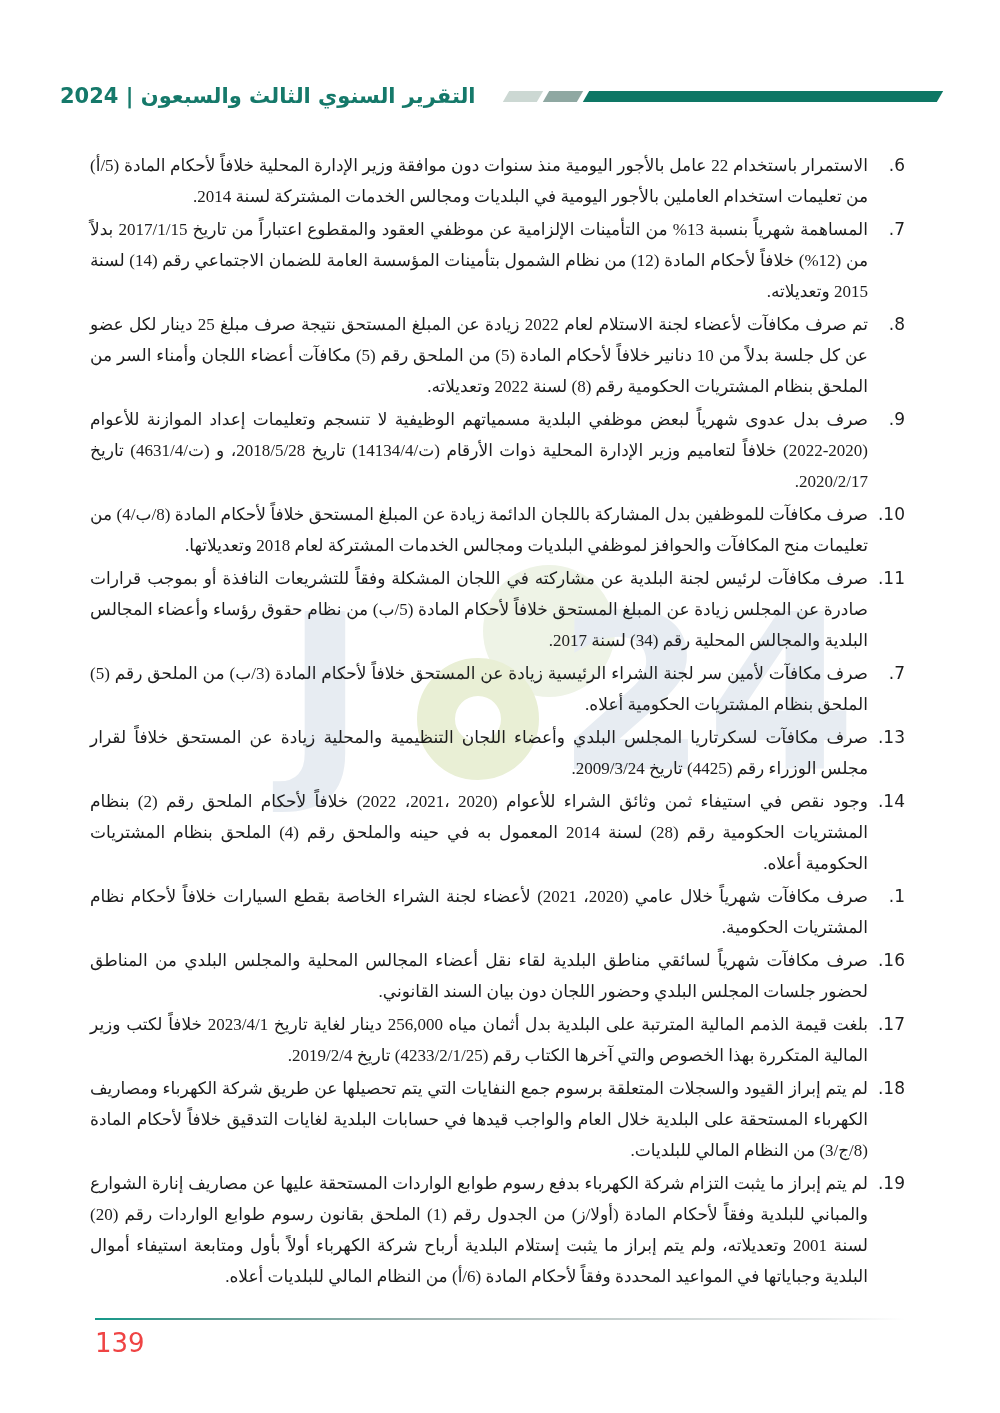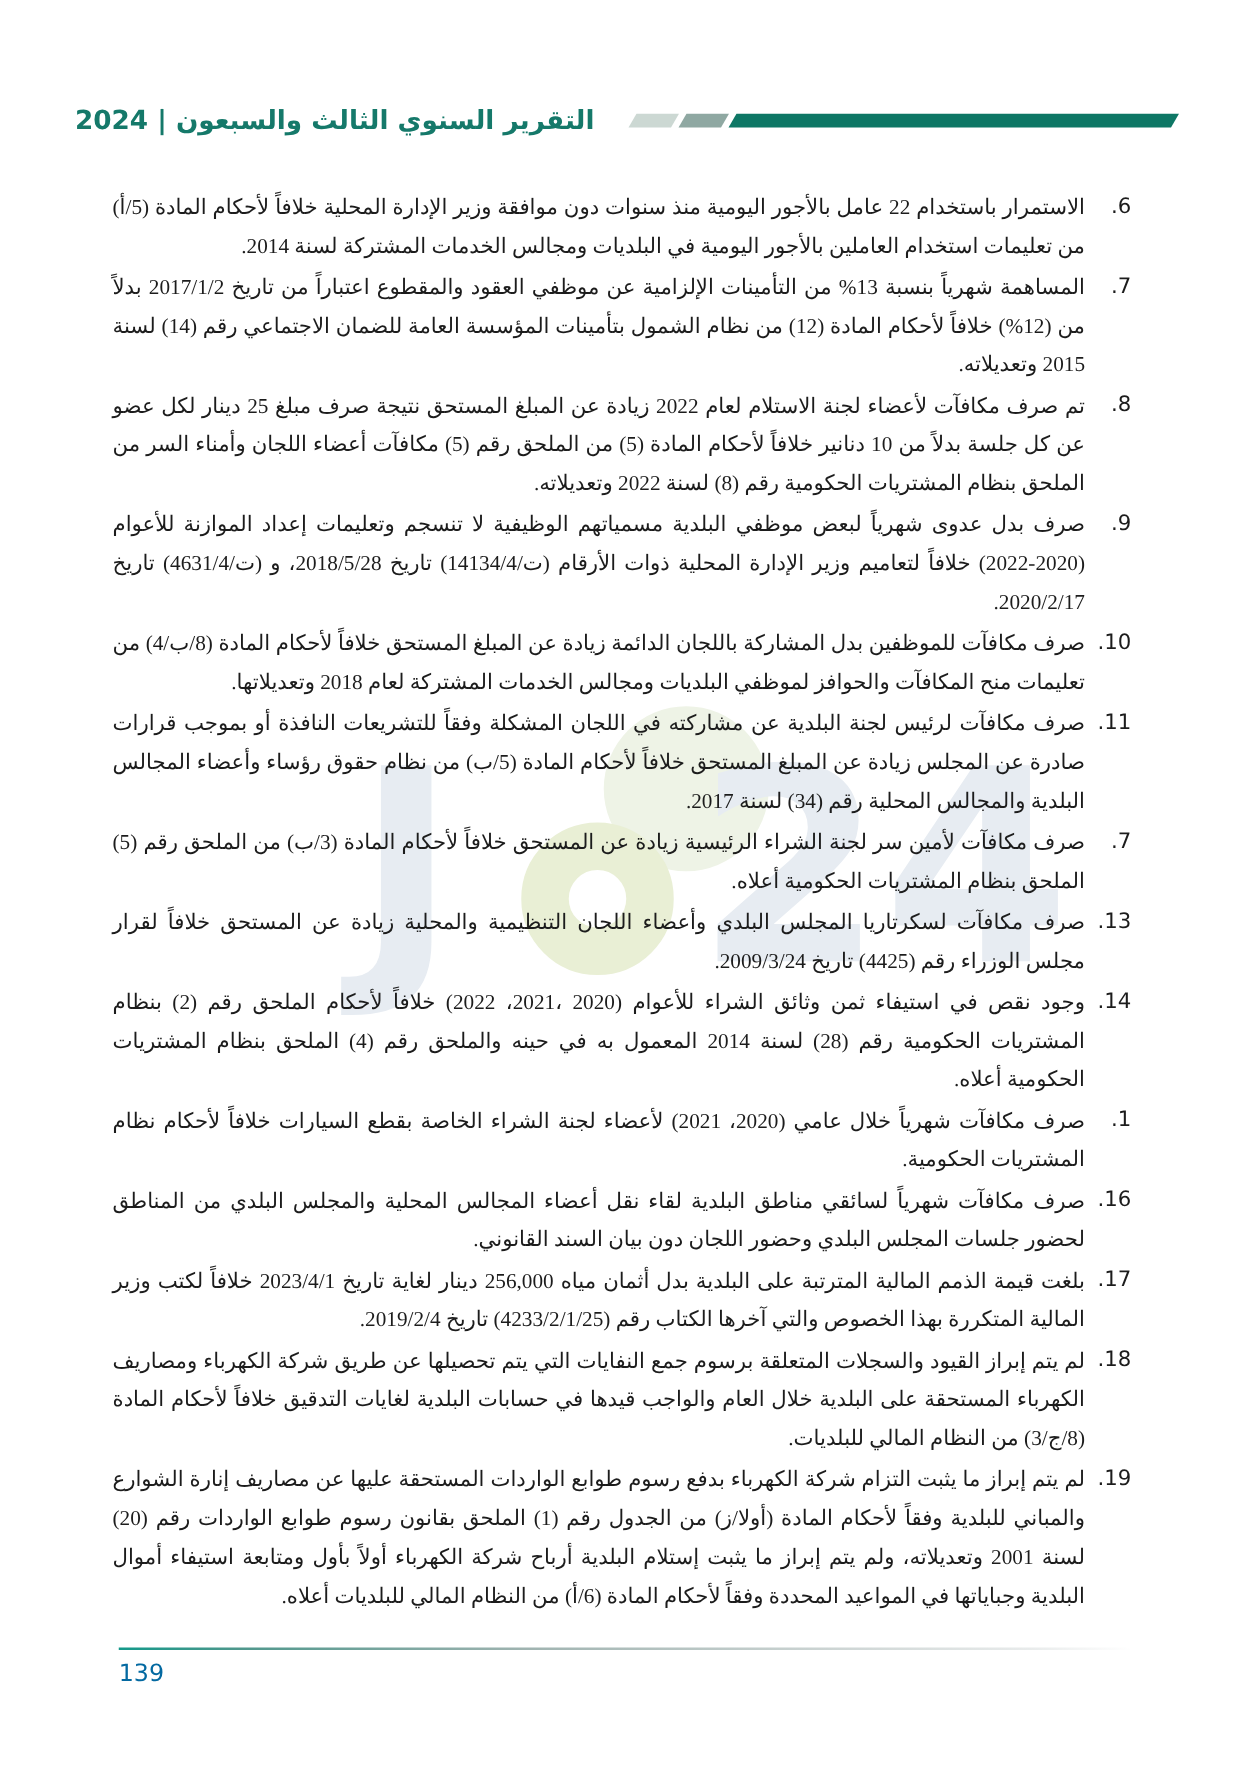--- a/index.html
+++ b/index.html
@@ -72,21 +72,21 @@
     flex:1;text-align:justify;font-family:Liberation Serif, serif;
   }
 
   
   .foot-line{
     position:absolute;top:1318px;left:95px;right:95px;height:2px;z-index:1;
     background:linear-gradient(to right,#13998a 0%,#4f978c 12%,#9fb3b0 40%,#ccd4d3 70%,#e8ebeb 90%,rgba(255,255,255,0) 100%);
   }
   .page-num{
     position:absolute;top:1328px;left:95px;z-index:1;
-    font-size:19px;color:#0369a1;direction:ltr;
+    font-size:26px;color:#ef4444;direction:ltr;
   }
 </style>
 </head>
 <body>
 
 <div class="page">
 
   <header class="hdr">
     <div class="hdr-bar bar-dark"></div>
     <div class="hdr-bar bar-med"></div>
@@ -102,21 +102,21 @@
   </div>
 
   <ol class="findings" id="findings">
     <li class="finding">
       <span class="num">6.</span>
       <span class="txt">الاستمرار باستخدام 22 عامل بالأجور اليومية منذ سنوات دون موافقة وزير الإدارة المحلية خلافاً لأحكام المادة (5/أ) من تعليمات استخدام العاملين بالأجور اليومية في البلديات ومجالس الخدمات المشتركة لسنة 2014.</span>
     </li>
 
     <li class="finding">
       <span class="num">7.</span>
-      <span class="txt">المساهمة شهرياً بنسبة 13% من التأمينات الإلزامية عن موظفي العقود والمقطوع اعتباراً من تاريخ 2017/1/2 بدلاً من (12%) خلافاً لأحكام المادة (12) من نظام الشمول بتأمينات المؤسسة العامة للضمان الاجتماعي رقم (14) لسنة 2015 وتعديلاته.</span>
+      <span class="txt">المساهمة شهرياً بنسبة 13% من التأمينات الإلزامية عن موظفي العقود والمقطوع اعتباراً من تاريخ 2017/1/15 بدلاً من (12%) خلافاً لأحكام المادة (12) من نظام الشمول بتأمينات المؤسسة العامة للضمان الاجتماعي رقم (14) لسنة 2015 وتعديلاته.</span>
     </li>
 
     <li class="finding">
       <span class="num">8.</span>
       <span class="txt">تم صرف مكافآت لأعضاء لجنة الاستلام لعام 2022 زيادة عن المبلغ المستحق نتيجة صرف مبلغ 25 دينار لكل عضو عن كل جلسة بدلاً من 10 دنانير خلافاً لأحكام المادة (5) من الملحق رقم (5) مكافآت أعضاء اللجان وأمناء السر من الملحق بنظام المشتريات الحكومية رقم (8) لسنة 2022 وتعديلاته.</span>
     </li>
 
     <li class="finding">
       <span class="num">9.</span>
       <span class="txt">صرف بدل عدوى شهرياً لبعض موظفي البلدية مسمياتهم الوظيفية لا تنسجم وتعليمات إعداد الموازنة للأعوام (2020-2022) خلافاً لتعاميم وزير الإدارة المحلية ذوات الأرقام (ت/14134/4) تاريخ 2018/5/28، و (ت/4631/4) تاريخ 2020/2/17.</span>

